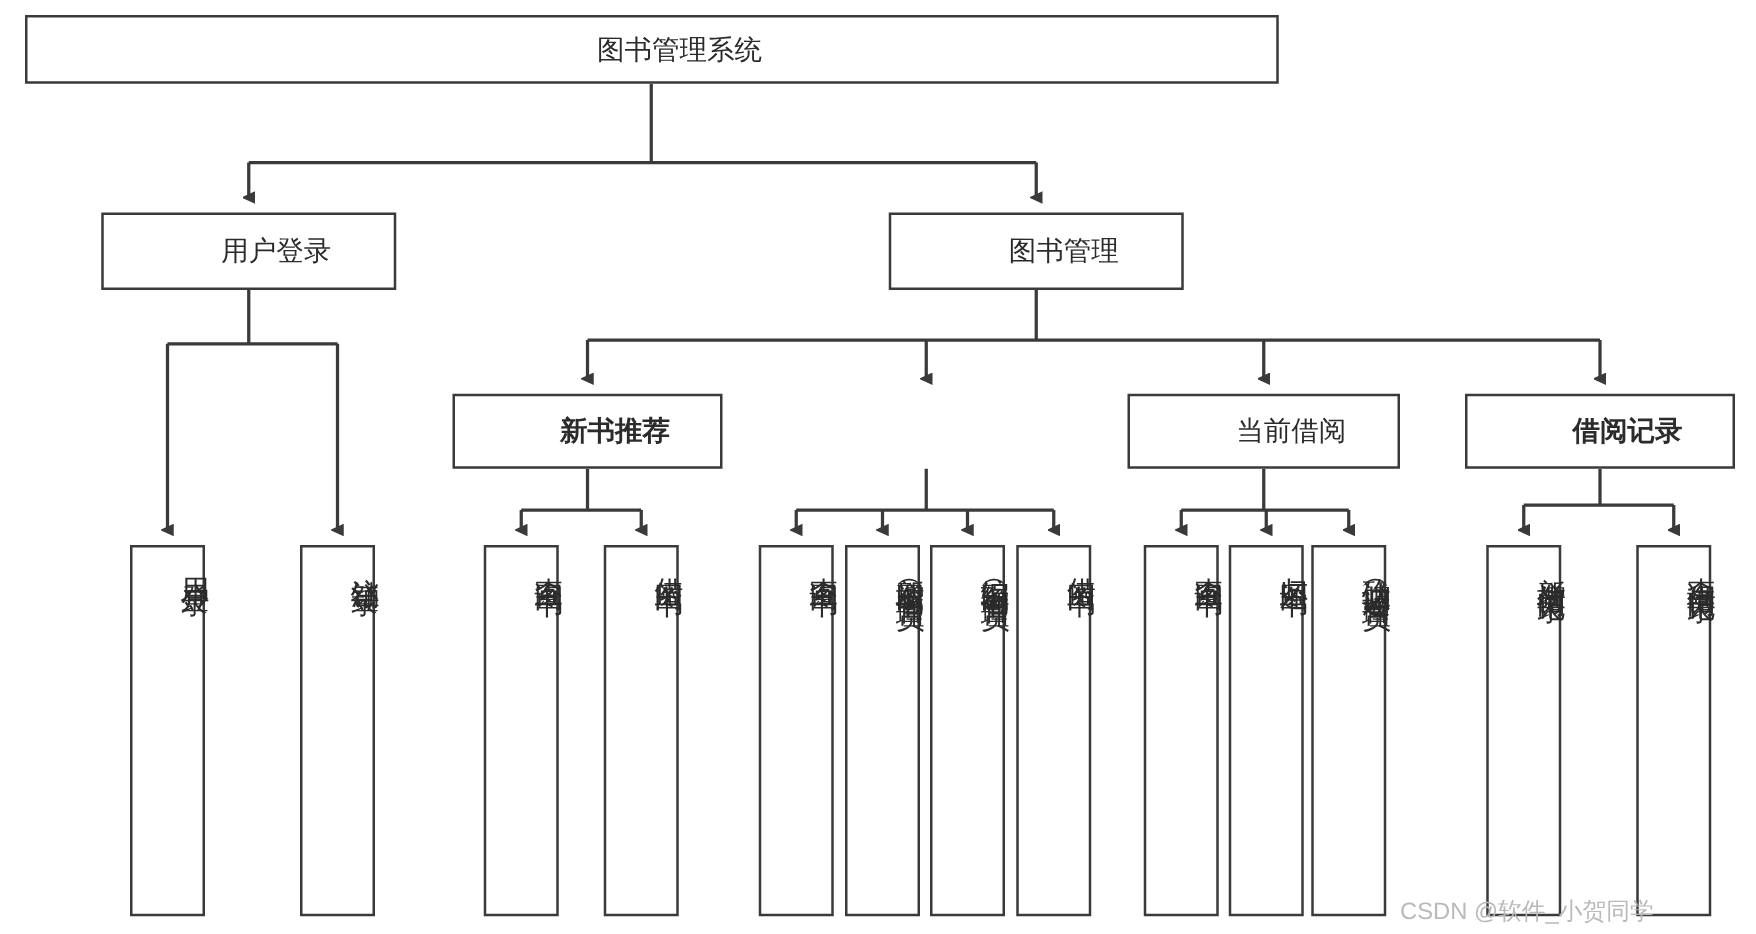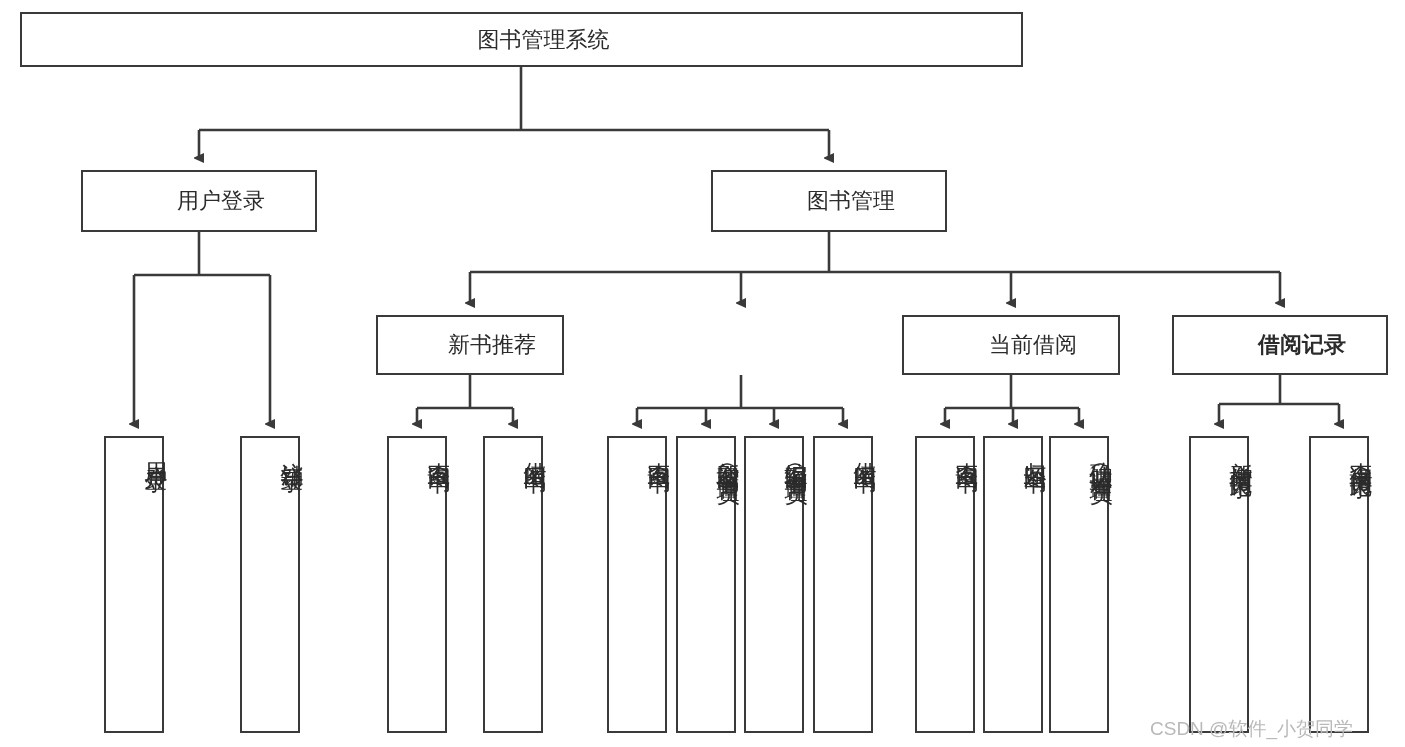--- a/index.html
+++ b/index.html
@@ -123,21 +123,21 @@
     <span class="label">图书管理系统</span>
   </div>
 
   <div class="node horizontal" style="left:81px; top:170px; width:236px; height:62px;">
     <span class="label">用户登录</span>
   </div>
   <div class="node horizontal" style="left:711px; top:170px; width:236px; height:62px;">
     <span class="label">图书管理</span>
   </div>
 
-  <div class="node horizontal" style="left:376px; top:315px; width:188px; height:60px;">
+  <div class="node horizontal" style="left:362px; top:315px; width:216px; height:60px;font-weight:bold;">
     <span class="label">新书推荐</span>
   </div>
   <div class="node horizontal" style="left:902px; top:315px; width:218px; height:60px;">
     <span class="label">当前借阅</span>
   </div>
   <div class="node horizontal" style="left:1172px; top:315px; width:216px; height:60px;font-weight:bold;">
     <span class="label">借阅记录</span>
   </div>
 
   <div class="node vertical" style="left:104px; top:436px; width:60px; height:297px;">
@@ -177,15 +177,15 @@
     <span class="label">确认归还（管理员）</span>
   </div>
 
   <div class="node vertical" style="left:1189px; top:436px; width:60px; height:297px;">
     <span class="label">新增借阅记录</span>
   </div>
   <div class="node vertical" style="left:1309px; top:436px; width:60px; height:297px;">
     <span class="label">查询借阅记录</span>
   </div>
 
-  <div id="watermark" style="left:1150px; top:716px;">CSDN @软件_小贺同学</div>
+  <div id="watermark" style="left:1120px; top:716px;">CSDN @软件_小贺同学</div>
 
 </div>
 
 </body></html>

